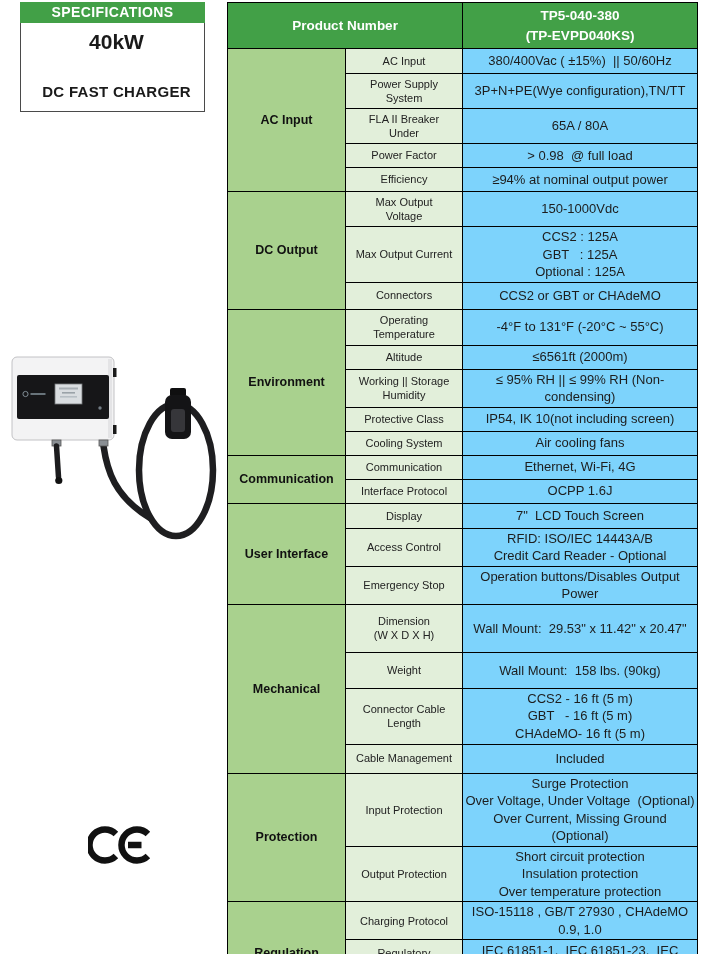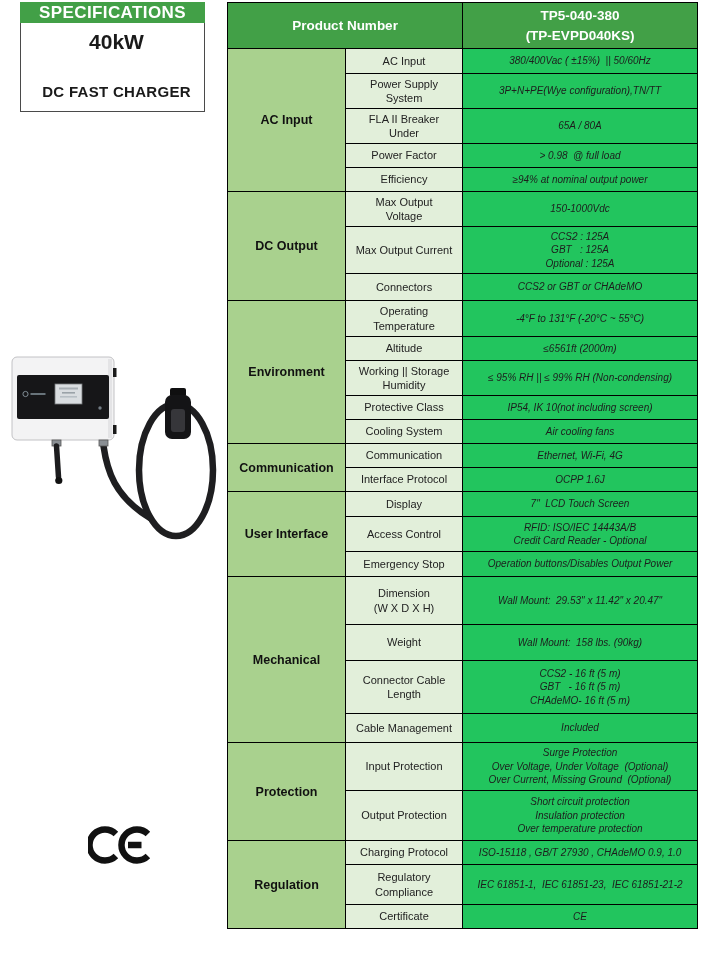--- a/index.html
+++ b/index.html
@@ -1,41 +1,41 @@
 <!DOCTYPE html>
 <html><head>
 <meta charset="utf-8">
 <style>
   html,body{margin:0;padding:0;background:#fff;}
   #screen{position:relative;width:703px;height:954px;background:#ffffff;overflow:hidden;
           font-family:"Liberation Sans",sans-serif;color:#1a1a1a;}
 
   
   .spec-box{position:absolute;left:20px;top:2px;width:185px;}
-  .spec-box-header{background:#42A047;color:#fff;font-weight:bold;font-size:17px;
+  .spec-box-header{background:#42A047;color:#fff;font-weight:bold;font-size:14px;
                    text-align:center;height:21px;line-height:21px;letter-spacing:.4px;}
   .spec-box-body{background:#fff;border:1px solid #4a4a4a;border-top:none;
                  text-align:center;padding:6px 0 9px 8px;}
   .spec-kw{font-size:21px;font-weight:bold;line-height:1.25;}
   .spec-sub{font-size:15px;font-weight:bold;letter-spacing:.3px;line-height:1.25;margin-top:28px;}
 
   .charger-wrap{position:absolute;left:0px;top:338px;width:230px;height:250px;}
   .ce-wrap{position:absolute;left:88px;top:816px;width:66px;height:58px;}
 
   
   table.spec{position:absolute;left:227px;top:2px;width:470px;border-collapse:collapse;
              table-layout:fixed;}
   table.spec td{border:1px solid #000;text-align:center;vertical-align:middle;
                 padding:1px 2px;overflow:hidden;}
   td.th{background:#42A047;color:#ffffff;font-weight:bold;font-size:13.5px;
         line-height:1.45;white-space:pre-wrap;}
   td.th-left{border-right:1px solid #fff;margin-left:6px;}
   td.cat{background:#A9D18E;font-weight:bold;font-size:12.5px;color:#111;}
   td.param{background:#E2EFDA;font-size:11px;color:#222;white-space:pre-wrap;line-height:1.3;}
-  td.val{background:#22c55e;font-size:10px;color:#1d1d1d;white-space:pre-wrap;line-height:1.35;font-style:italic;}
+  td.val{background:#7dd3fc;font-size:13px;color:#1d1d1d;white-space:pre-wrap;line-height:1.35;}
 </style>
 </head>
 <body>
 
 <div id="screen">
 
   <div class="spec-box">
     <div class="spec-box-header">SPECIFICATIONS</div>
     <div class="spec-box-body">
       <div class="spec-kw">40kW</div>

